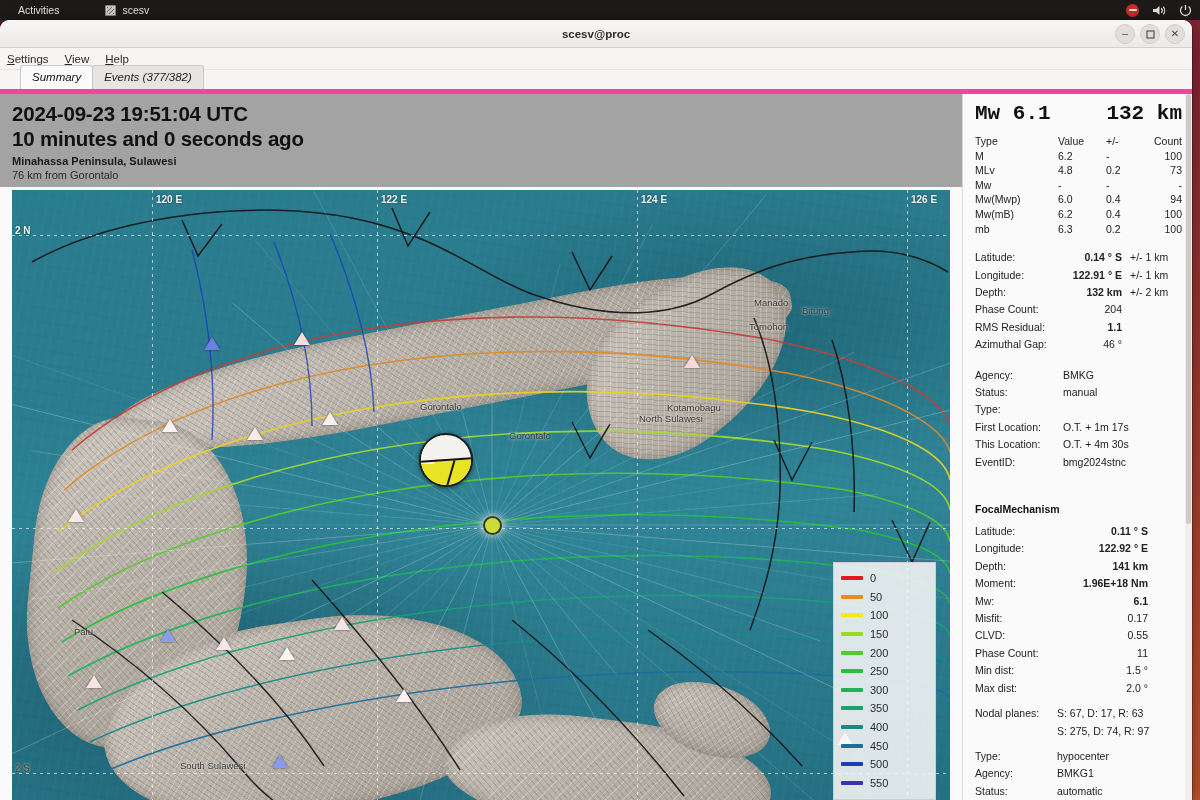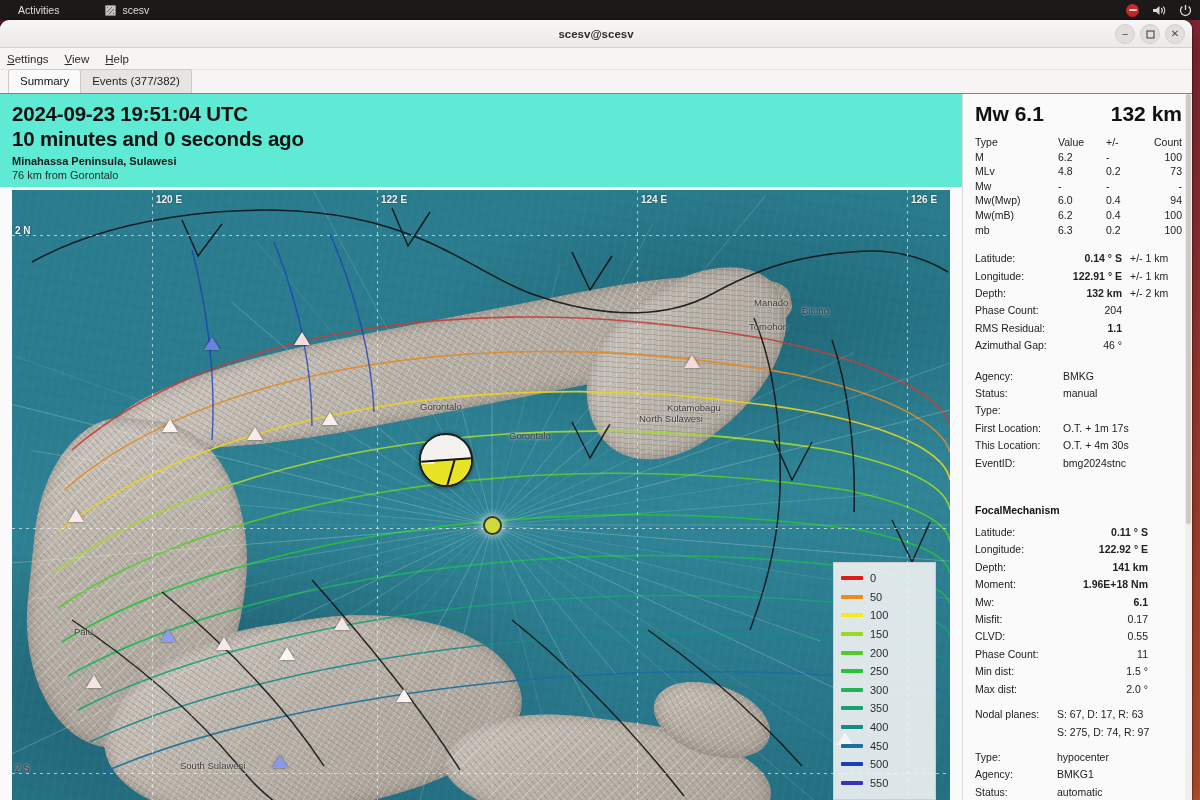--- a/index.html
+++ b/index.html
@@ -77,43 +77,44 @@
     height: 22px; display: flex; align-items: center;
     padding-left: 7px; gap: 16px;
     background: #f6f5f4; border-bottom: 1px solid #e6e3e0;
   }
   #menubar .mi { font-size: 11.5px; color: #2b2a29; }
   #menubar .mi u { text-decoration: underline; }
 
   
   #tabbar {
     height: 24px; display: flex; align-items: flex-end;
-    padding-left: 8px; background: #f6f5f4;
-    border-bottom: 1px solid #ec4899;
+    padding-left: 20px; background: #f6f5f4;
+    border-bottom: 5px solid #ec4899;
+    font-style: italic;
   }
   .tab {
     font-size: 11.5px; color: #1f1e1d;
     padding: 3px 11px 4px 11px; line-height: 16px;
     border: 1px solid #cfcac6; border-bottom: none;
     border-top-left-radius: 3px; border-top-right-radius: 3px;
     background: #e7e4e1; margin-right: -1px;
   }
   .tab.active { background: #fbfafa; color: #121111; }
 
   
   #content { display: flex; height: 706px; background: #fbfafa; }
   #left { width: 962px; position: relative; }
   #right {
     width: 230px; background: #fbfafa;
     border-left: 1px solid #e0dcd9;
     position: relative; overflow: hidden;
   }
 
   
-  #evhead { padding: 7px 0 6px 12px; background: #5eead4; }
+  #evhead { padding: 7px 0 6px 12px; background: #a3a3a3; }
   .ev-time { font-size: 20.5px; font-weight: bold; color: #111; letter-spacing: -.2px; line-height: 25px; }
   .ev-ago  { font-size: 20.5px; font-weight: bold; color: #111; letter-spacing: -.2px; line-height: 26px; }
   .ev-reg  { font-size: 11px; font-weight: bold; color: #1a1a1a; margin-top: 3px; }
   .ev-dist { font-size: 11px; color: #2a2a2a; margin-top: 2px; }
 
   
   #map {
     position: absolute; left: 12px; top: 96px;
     width: 938px; height: 610px;
     overflow: hidden;
@@ -215,21 +216,21 @@
     position: absolute; right: 14px; bottom: 0px; width: 103px;
     background: rgba(246,246,246,.88); border: 1px solid #cfcfcf;
     padding: 6px 7px 7px 7px;
   }
   #maplegend .lrow { display: flex; align-items: center; gap: 7px; height: 18.6px; }
   #maplegend .swatch { width: 22px; height: 4px; border-radius: 1px; }
   #maplegend .lval { font-size: 11px; color: #2b2b2b; }
 
   
   #right .pad { padding: 8px 10px 0 12px; }
-  .mag-row { display: flex; justify-content: space-between; align-items: center; }
+  .mag-row { display: flex; justify-content: space-between; align-items: center; font-family: Liberation Mono, monospace; }
   .mag-row .mw   { font-size: 21px; font-weight: bold; color: #111; }
   .mag-row .dep  { font-size: 21px; font-weight: bold; color: #111; }
 
   table.magtab { width: 100%; border-collapse: collapse; margin-top: 9px; }
   table.magtab th, table.magtab td {
     font-size: 10.5px; color: #222; font-weight: normal;
     padding: 0; line-height: 14.6px;
   }
   table.magtab th { text-align: left; }
   table.magtab th.c2, table.magtab td.c2 { text-align: left; padding-left: 2px; }
@@ -281,21 +282,21 @@
     <svg width="13" height="13" viewBox="0 0 13 13">
       <path d="M3.4 2.6a5 5 0 1 0 6.2 0" stroke="#e6e2e0" stroke-width="1.3" fill="none"></path>
       <path d="M6.5 1v5" stroke="#e6e2e0" stroke-width="1.3"></path>
     </svg>
   </div>
 </div>
 
 <div id="win">
 
   <div id="titlebar">
-    <div class="wtitle">scesv@scesv</div>
+    <div class="wtitle">scesv@proc</div>
     <div class="wbtns">
       <div class="wbtn">–</div>
       <div class="wbtn">
         <svg width="9" height="9" viewBox="0 0 9 9">
           <rect x="1" y="1" width="7" height="7" fill="none" stroke="#4a4644" stroke-width="1.1"></rect>
         </svg>
       </div>
       <div class="wbtn">✕</div>
     </div>
   </div>

